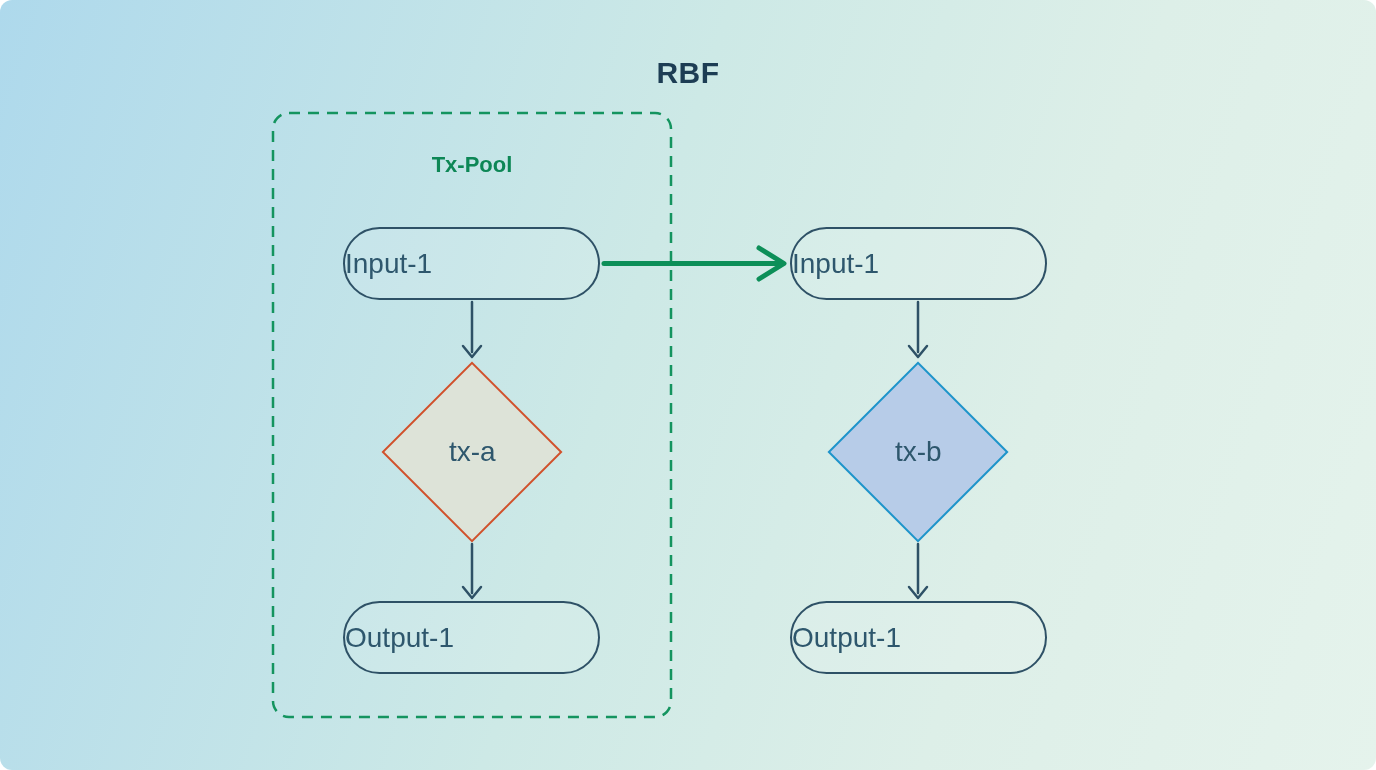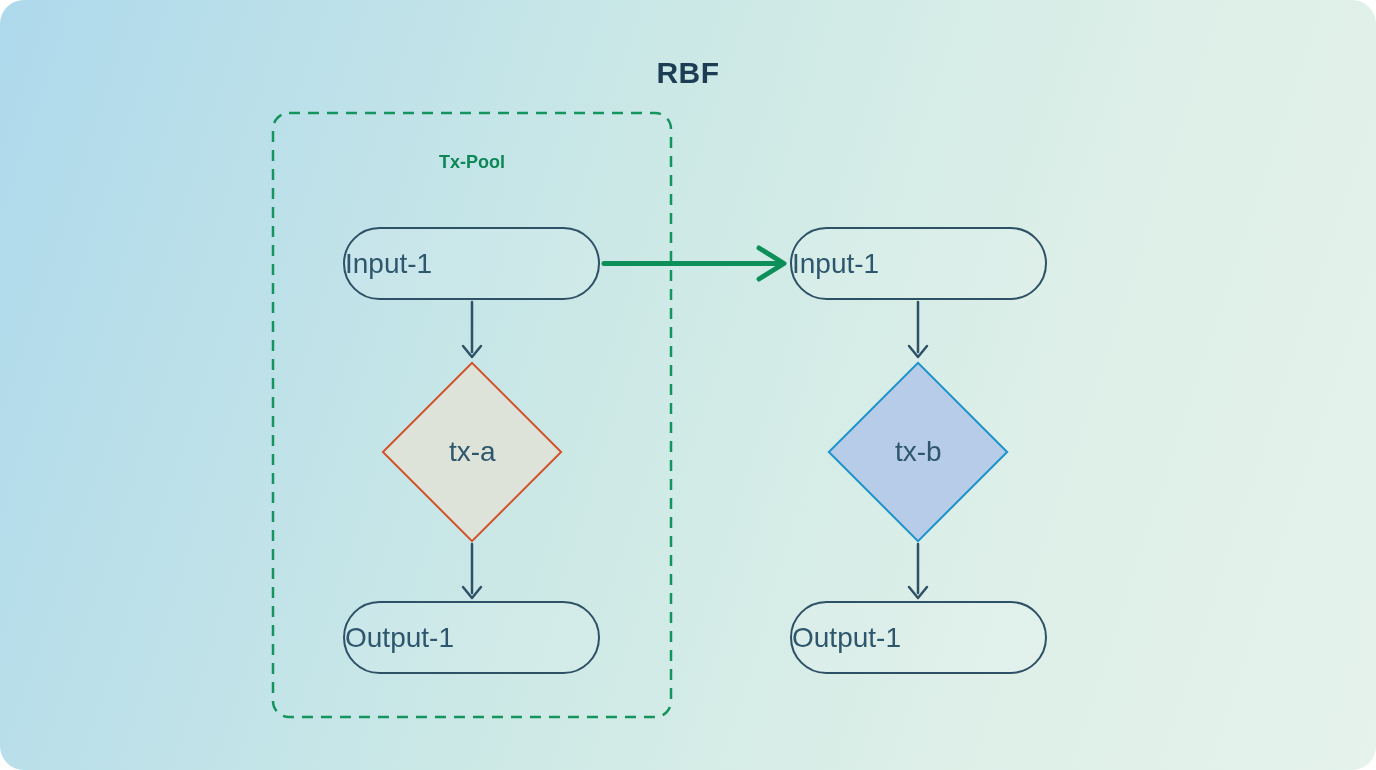--- a/index.html
+++ b/index.html
@@ -19,35 +19,35 @@
   }
   *{margin:0;padding:0;box-sizing:border-box;}
   html,body{background:#ffffff;}
   body{
     font-family:"Liberation Sans","DejaVu Sans",sans-serif;
     width:1376px;height:770px;overflow:hidden;
   }
   .canvas{
     position:relative;
     width:1376px;height:770px;
-    border-radius:24px;
+    border-radius:12px;
     background:linear-gradient(108deg,var(--bg-start) 0%,var(--bg-mid) 45%,#ddefe8 72%,var(--bg-end) 100%);
     overflow:hidden;
   }
   .diagram-title{
     position:absolute;left:0;top:56px;width:1376px;
     text-align:center;
     font-size:30px;font-weight:bold;
     color:var(--title-navy);
     letter-spacing:0.5px;
   }
   .pool-label{
     position:absolute;left:272px;top:152px;width:400px;
     text-align:center;
-    font-size:18px;font-weight:bold;
+    font-size:22px;font-weight:bold;
     color:var(--green-label);
   }
   .overlay{
     position:absolute;left:0;top:0;width:1376px;height:770px;
   }
   .pill{
     position:absolute;
     height:73px;width:257px;
     border:2px solid var(--navy);
     border-radius:36.5px;

